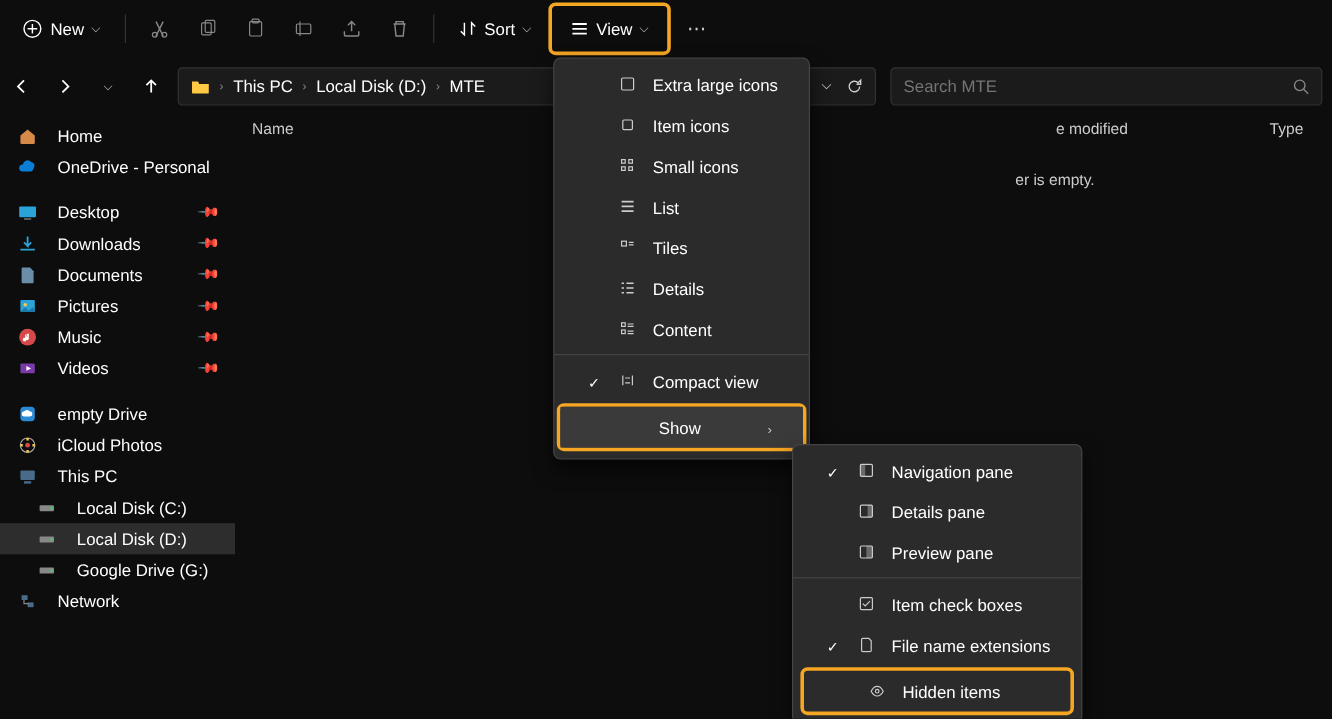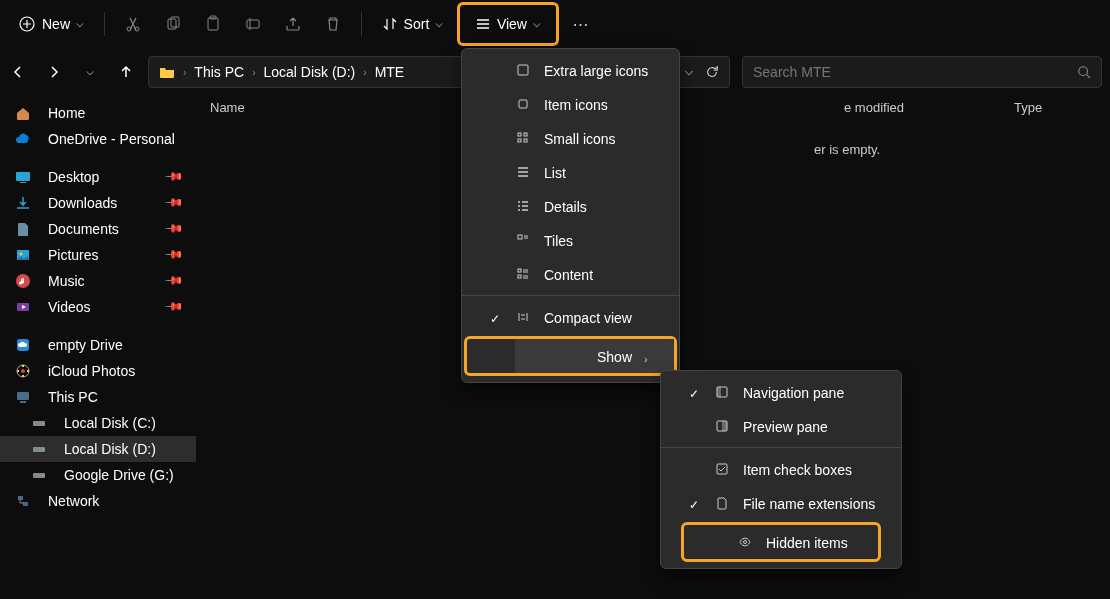--- a/index.html
+++ b/index.html
@@ -24,29 +24,29 @@
 .sidebar { width: 196px; padding: 4px 0; overflow-y: auto; position: relative; }
 .sidebar::-webkit-scrollbar { width: 10px; }
 .side-item { display: flex; align-items: center; gap: 16px; padding: 4px 14px; font-size: 14px; cursor: pointer; position: relative; }
 .side-item.active { background: #2d2d2d; }
 .side-item .pin { margin-left: auto; color: #aaa; font-size: 12px; transform: rotate(45deg); }
 .side-sep { height: 12px; }
 .side-icon { width: 18px; height: 18px; display: flex; align-items: center; justify-content: center; flex-shrink: 0; }
 .content { flex: 1; position: relative; }
 .columns { display: flex; padding: 4px 14px; font-size: 13px; color: #ccc; gap: 60px; }
 .col-name { flex: 0 0 220px; }
-.col-mod { flex: 0 0 140px; position: absolute; left: 648px; }
-.col-type { position: absolute; left: 818px; }
-.empty-msg { position: absolute; left: 618px; top: 46px; font-size: 13px; color: #ccc; }
+.col-mod { flex: 0 0 140px; position: absolute; left: 684px; }
+.col-type { position: absolute; left: 862px; }
+.empty-msg { position: absolute; left: 650px; top: 46px; font-size: 13px; color: #ccc; }
 .sort-arrow-hdr { position: absolute; left: 418px; top: 2px; color: #888; font-size: 10px; }
 .dropdown { position: absolute; background: #2b2b2b; border: 1px solid #444; border-radius: 6px; box-shadow: 0 8px 16px rgba(0,0,0,.6); padding: 4px 0; min-width: 198px; }
 .dd-view { left: 461px; top: 48px; }
 .dd-show { left: 660px; top: 370px; min-width: 225px; }
 .dd-item { display: flex; align-items: flex-end; gap: 12px; padding: 8px 26px; font-size: 14px; cursor: pointer; position: relative; }
-.dd-item.hovered { background: #3a3a3a; margin-left: 48px; }
+.dd-item.hovered { background: #3a3a3a; }
 .dd-check { width: 14px; display: flex; justify-content: center; color: #fff; font-size: 12px; }
 .dd-icon { width: 18px; height: 18px; display: flex; align-items: center; justify-content: center; color: #ccc; }
 .dd-sub { margin-left: auto; color: #ccc; font-size: 11px; }
 .dd-sep { height: 1px; background: #444; margin: 4px 0; }
 svg { display: block; }
 </style>
 </head>
 <body>
 
 <div class="toolbar">
@@ -366,34 +366,34 @@
         <svg width="14" height="14" viewBox="0 0 14 14">
           <path d="M2 3h10M2 7h10M2 11h10" stroke="#ccc" stroke-width="1.5"></path>
         </svg>
       </span>
       <span>List</span>
     </div>
   <div class="dd-item">
       <span class="dd-check"></span>
       <span class="dd-icon">
         <svg width="14" height="14" viewBox="0 0 14 14">
-          <path d="M2 3h2M6 3h6M2 7h2M6 7h6M2 11h2M6 11h6" stroke="#ccc" stroke-width="1.3"></path>
-        </svg>
-      </span>
-      <span>Details</span>
-    </div>
-  <div class="dd-item">
-      <span class="dd-check"></span>
-      <span class="dd-icon">
-        <svg width="14" height="14" viewBox="0 0 14 14">
           <rect x="2" y="2" width="4" height="4" fill="none" stroke="#ccc"></rect>
           <path d="M8 3h4M8 5h4" stroke="#ccc"></path>
         </svg>
       </span>
       <span>Tiles</span>
+    </div>
+  <div class="dd-item">
+      <span class="dd-check"></span>
+      <span class="dd-icon">
+        <svg width="14" height="14" viewBox="0 0 14 14">
+          <path d="M2 3h2M6 3h6M2 7h2M6 7h6M2 11h2M6 11h6" stroke="#ccc" stroke-width="1.3"></path>
+        </svg>
+      </span>
+      <span>Details</span>
     </div>
   <div class="dd-item">
       <span class="dd-check"></span>
       <span class="dd-icon">
         <svg width="14" height="14" viewBox="0 0 14 14">
           <rect x="2" y="2" width="3" height="3" fill="none" stroke="#ccc"></rect>
           <path d="M7 3h5M7 5h5" stroke="#ccc"></path>
           <rect x="2" y="8" width="3" height="3" fill="none" stroke="#ccc"></rect>
           <path d="M7 9h5M7 11h5" stroke="#ccc"></path>
         </svg>
@@ -429,20 +429,30 @@
           <rect x="2" y="2" width="4" height="10" fill="#ccc" opacity=".4"></rect>
         </svg>
       </span>
       <span>Navigation pane</span>
     </div>
   <div class="dd-item">
       <span class="dd-check"></span>
       <span class="dd-icon">
         <svg width="14" height="14" viewBox="0 0 14 14">
           <rect x="2" y="2" width="10" height="10" rx="1" fill="none" stroke="#ccc"></rect>
+          <rect x="8" y="2" width="4" height="10" fill="#ccc" opacity=".4"></rect>
+        </svg>
+      </span>
+      <span>Details pane</span>
+    </div>
+  <div class="dd-item">
+      <span class="dd-check"></span>
+      <span class="dd-icon">
+        <svg width="14" height="14" viewBox="0 0 14 14">
+          <rect x="2" y="2" width="10" height="10" rx="1" fill="none" stroke="#ccc"></rect>
           <rect x="7" y="2" width="5" height="10" fill="#ccc" opacity=".4"></rect>
         </svg>
       </span>
       <span>Preview pane</span>
     </div>
   <div class="dd-sep"></div>
   <div class="dd-item">
       <span class="dd-check"></span>
       <span class="dd-icon">
         <svg width="14" height="14" viewBox="0 0 14 14">
@@ -454,21 +464,21 @@
     </div>
   <div class="dd-item">
       <span class="dd-check">✓</span>
       <span class="dd-icon">
         <svg width="14" height="14" viewBox="0 0 14 14">
           <path d="M4 2h5l2 2v8a1 1 0 01-1 1H4a1 1 0 01-1-1V3a1 1 0 011-1z" fill="none" stroke="#ccc"></path>
         </svg>
       </span>
       <span>File name extensions</span>
     </div>
-  <div class="highlight" style="margin:2px 20px">
+  <div class="highlight" style="margin:2px 6px">
     <div class="dd-item">
         <span class="dd-check"></span>
         <span class="dd-icon">
           <svg width="14" height="14" viewBox="0 0 14 14">
             <path d="M2 7s2-4 5-4 5 4 5 4-2 4-5 4-5-4-5-4z" fill="none" stroke="#ccc"></path>
             <circle cx="7" cy="7" r="1.5" fill="none" stroke="#ccc"></circle>
           </svg>
         </span>
         <span>Hidden items</span>
       </div>

